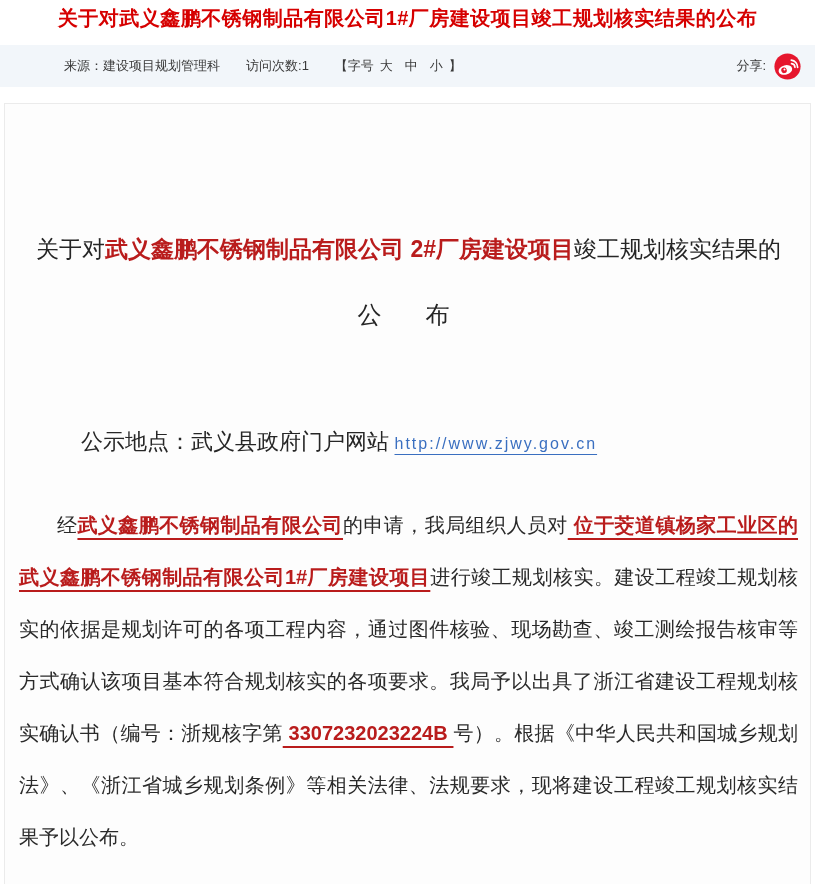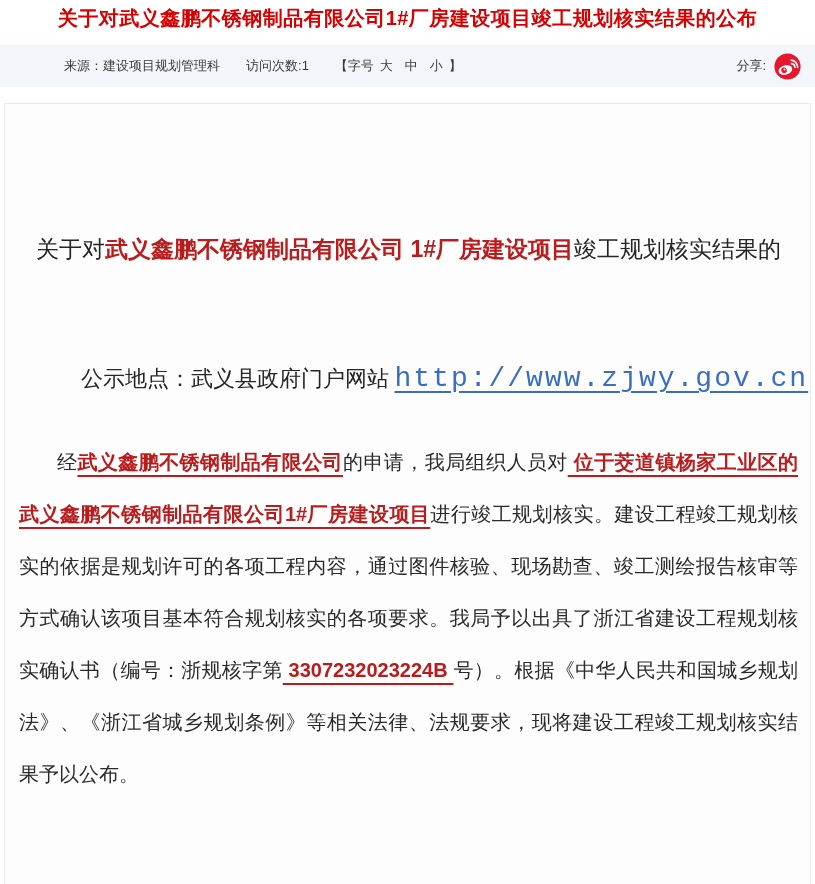--- a/index.html
+++ b/index.html
@@ -68,22 +68,22 @@
   }
   .seg-underline { text-decoration: underline; text-underline-offset: 6px; }
 
   .doc-location {
     margin-top: 96px;
     font-size: 22px;
     text-indent: 62px;
     white-space: nowrap;
   }
   .doc-url {
-    font-family: Liberation Mono, monospace;
-    font-size: 28px;
+    font-family: Liberation Sans, sans-serif;
+    font-size: 16px;
     letter-spacing: 2px;
     color: #3a6fc0;
     text-decoration: underline;
     text-underline-offset: 5px;
     cursor: pointer;
   }
 
   .doc-body {
     margin-top: 42px;
     font-size: 20px;
@@ -125,22 +125,23 @@
           <path d="M20.5 8.5 a8.5 8.5 0 0 1 7.5 8.5" fill="none" stroke="#ffffff" stroke-width="2" stroke-linecap="round"></path>
           <path d="M20.8 12.6 a4.5 4.5 0 0 1 4 4.4" fill="none" stroke="#ffffff" stroke-width="2" stroke-linecap="round"></path>
         </svg>
       </span>
     </div>
   </div>
 
   <div class="doc">
 
     <div class="doc-title-line1">
-      <span class="seg-plain">关于对</span><span class="seg-bold">武义鑫鹏不锈钢制品有限公司</span><span class="seg-bold"> 1#厂房建设项目</span><span class="seg-plain">竣工规划核实结果的</span>
+      <span class="seg-plain">关于对</span><span class="seg-bold">武义鑫鹏不锈钢制品有限公司</span><span class="seg-bold"> 2#厂房建设项目</span><span class="seg-plain">竣工规划核实结果的</span>
     </div>
+    <div class="doc-title-line2">公　布</div>
 
     <p class="doc-location">
       <span>公示地点：武义县政府门户网站 </span><a class="doc-url">http://www.zjwy.gov.cn</a>
     </p>
 
     <p class="doc-body">
       <span class="seg-plain">经</span><span class="seg-bold seg-underline">武义鑫鹏不锈钢制品有限公司</span><span class="seg-plain">的申请，我局组织人员对</span><span class="seg-bold seg-underline"> 位于茭道镇杨家工业区的武义鑫鹏不锈钢制品有限公司1#厂房建设项目</span><span class="seg-plain">进行竣工规划核实。建设工程竣工规划核实的依据是规划许可的各项工程内容，通过图件核验、现场勘查、竣工测绘报告核审等方式确认该项目基本符合规划核实的各项要求。我局予以出具了浙江省建设工程规划核实确认书（编号：浙规核字第</span><span class="seg-bold seg-underline"> 3307232023224B </span><span class="seg-plain">号）。根据《中华人民共和国城乡规划法》、《浙江省城乡规划条例》等相关法律、法规要求，现将建设工程竣工规划核实结果予以公布。</span>
     </p>
 
   </div>

